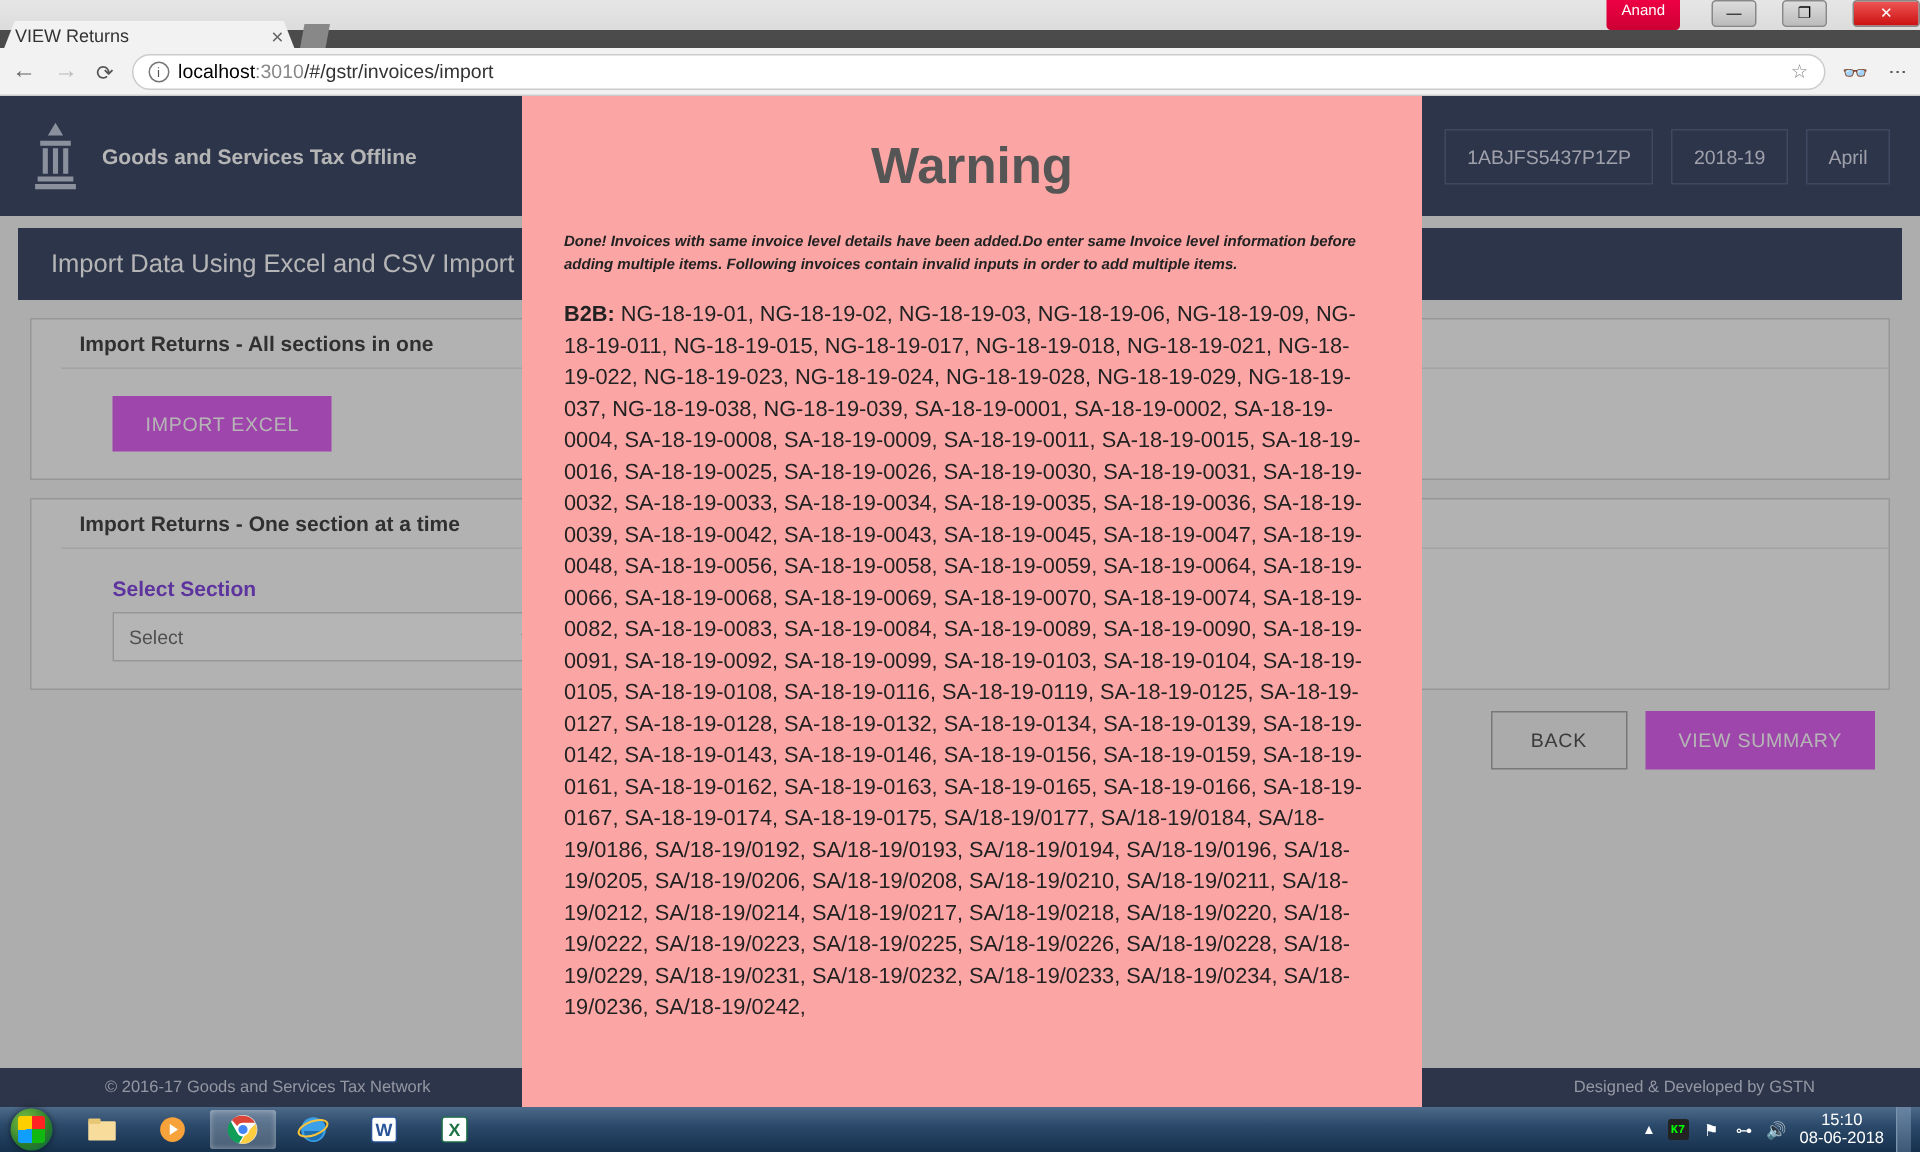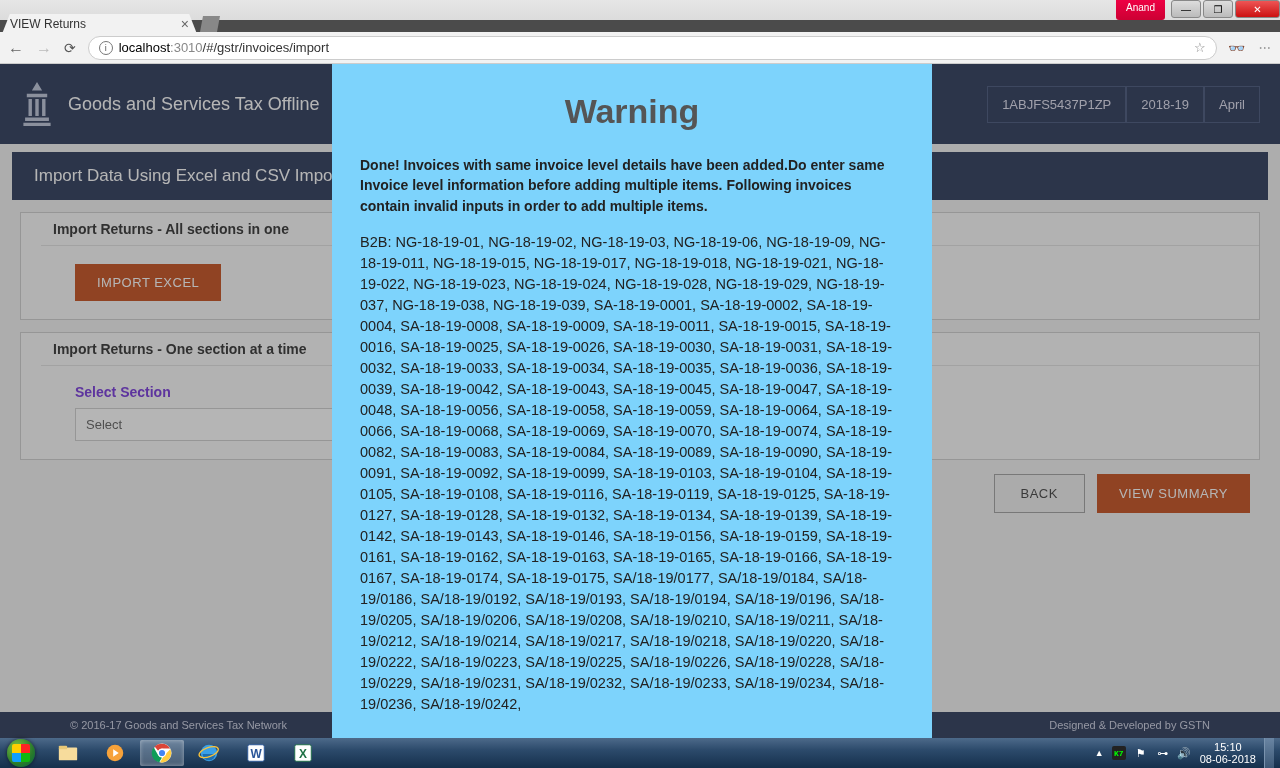--- a/index.html
+++ b/index.html
@@ -1,19 +1,19 @@
 <!DOCTYPE html>
 <html><head>
 <meta charset="utf-8">
 <style>
 * { margin:0; padding:0; box-sizing:border-box; font-family:"Segoe UI",Arial,sans-serif; }
 body { width:1280px; height:768px; overflow:hidden; background:#000; position:relative; }
 
 
-.win-titlebar { height:20px; background:linear-gradient(to bottom,#e6e6e6,#dcdcdc); display:flex; }
+.win-titlebar { height:20px; background:linear-gradient(to bottom,#e6e6e6,#dcdcdc); display:flex;gap:15px; }
 .win-titlebar .spacer { flex:1; }
 .win-user { background:linear-gradient(to bottom,#e04,#c03); color:#fff; font-size:10px; padding:2px 10px; border-radius:0 0 3px 3px; margin-right:4px; }
 .win-btn { width:30px; height:18px; margin-left:2px; background:linear-gradient(to bottom,#ddd,#bbb); border:1px solid #888; border-radius:3px; display:flex; align-items:center; justify-content:center; font-size:10px; }
 .win-btn.close { background:linear-gradient(to bottom,#e55,#c11); color:#fff; width:45px; }
 
 
 .tab-row { height:12px; background:#4b4b4b; position:relative; }
 .tab { position:absolute; top:-6px; left:2px; height:20px; width:195px; background:#f2f2f2; border-radius:3px 3px 0 0; display:flex; align-items:center; padding:0 8px; font-size:12px; color:#333; clip-path:polygon(4% 0,96% 0,100% 100%,0 100%); }
 .tab .tab-x { margin-left:auto; color:#666; font-size:14px; }
 .newtab { position:absolute; left:200px; top:-4px; width:20px; height:16px; background:#888; clip-path:polygon(15% 0,100% 0,85% 100%,0 100%); }
@@ -28,47 +28,47 @@
 .url-bar .host { color:#000; }
 .url-bar .port { color:#888; }
 .url-bar .star { margin-left:auto; color:#888; }
 .tool-ic { color:#888; font-size:14px; }
 .dots { color:#555; writing-mode:vertical-rl; font-size:12px; }
 
 
 .page { position:absolute; top:64px; left:0; right:0; bottom:30px; background:#f2f2f2; }
 .app-header { height:80px; background:#1b2a4e; display:flex; align-items:center; padding:0 20px; color:#fff; }
 .emblem { width:34px; height:48px; opacity:.9; }
-.app-title { font-size:18px; margin-left:14px; font-weight:400; }
-.hdr-boxes { margin-left:auto; display:flex; gap:0; }
+.app-title { font-size:14px; margin-left:14px; font-weight:700; }
+.hdr-boxes { margin-left:auto; display:flex; gap:12px; }
 .hdr-box { border:1px solid #3a4a72; padding:10px 14px; font-size:13px; color:#dde; }
 
 .content { padding:8px 12px; }
 .blue-band { background:#1b2a4e; color:#fff; padding:14px 22px; font-size:17px; font-weight:400; }
 .card { border:1px solid #ccc; background:#fafafa; margin:12px 8px 0;padding-left:20px; }
 .card-head { padding:8px 12px; font-weight:600; font-size:14px; color:#222; border-bottom:1px solid #e0e0e0; }
 .card-body { padding:18px 34px; }
-.btn { background:#c2410c; color:#fff; border:none; padding:11px 22px; font-size:13px; letter-spacing:.5px; cursor:pointer; }
+.btn { background:#d946ef; color:#fff; border:none; padding:11px 22px; font-size:13px; letter-spacing:.5px; cursor:pointer; }
 .label { font-weight:600; font-size:14px; color:#6d28d9; }
 .select { width:290px; margin-top:8px; border:1px solid #ccc; background:#fff; padding:8px 10px; font-size:13px; color:#555; display:flex; justify-content:space-between; }
 .bottom-row { display:flex; justify-content:flex-end; gap:12px; padding:14px 18px 0; }
 .btn-outline { background:#eee; color:#333; border:1px solid #999; padding:11px 26px; font-size:13px; letter-spacing:.5px; }
 
 .footer { position:absolute; left:0; right:0; bottom:0; height:26px; background:#1b2a4e; color:#c9cde0; font-size:11px; display:flex; align-items:center; padding:0 70px; }
 .footer .r { margin-left:auto; }
 
 
 .overlay { position:absolute; top:64px; left:0; right:0; bottom:30px; background:rgba(70,70,70,.4); }
 
 
-.modal { position:absolute; left:332px; top:64px; width:600px; bottom:30px; background:#7dd3fc; overflow:hidden; padding:0 28px 20px; }
+.modal { position:absolute; left:348px; top:64px; width:600px; bottom:30px; background:#fca5a5; overflow:hidden; padding:0 28px 20px; }
 .modal h1 { text-align:center; font-size:34px; font-weight:700; color:#555; margin:28px 0 24px; }
-.modal .msg { font-weight:700; font-size:14px; color:#222; line-height:1.45; margin-bottom:16px; }
+.modal .msg { font-weight:700; font-size:10px; color:#222; line-height:1.45; margin-bottom:16px;font-style:italic; }
 .modal .list { font-size:14.5px; color:#222; line-height:1.45; }
-.modal .list b { font-weight:400;text-align:center; }
+.modal .list b { font-weight:700;text-align:center; }
 
 
 .taskbar { position:absolute; bottom:0; left:0; right:0; height:30px; background:linear-gradient(to bottom,#4d6a8a 0%,#2c4a6b 40%,#15304c 100%); display:flex; align-items:center; }
 .start { width:42px; height:30px; display:flex; align-items:center; justify-content:center; }
 .start-orb { width:28px; height:28px; border-radius:50%; background:radial-gradient(circle at 35% 30%,#7ec242,#2a7a2a 60%,#064 100%); box-shadow:0 0 4px rgba(0,0,0,.6); position:relative; }
 .start-orb::before { content:""; position:absolute; inset:5px; background:conic-gradient(#e33 0 25%,#3a3 0 50%,#39e 0 75%,#ec3 0); border-radius:2px; transform:rotate(0deg); filter:saturate(1.4);}
 .tb-icons { display:flex; gap:3px; margin-left:4px; }
 .tb-ic { width:44px; height:26px; border-radius:2px; display:flex; align-items:center; justify-content:center; }
 .tb-ic.active { background:rgba(255,255,255,.22); box-shadow:inset 0 0 4px rgba(255,255,255,.4); }
 .tb-ic svg, .tb-ic span { width:22px; height:22px; }

